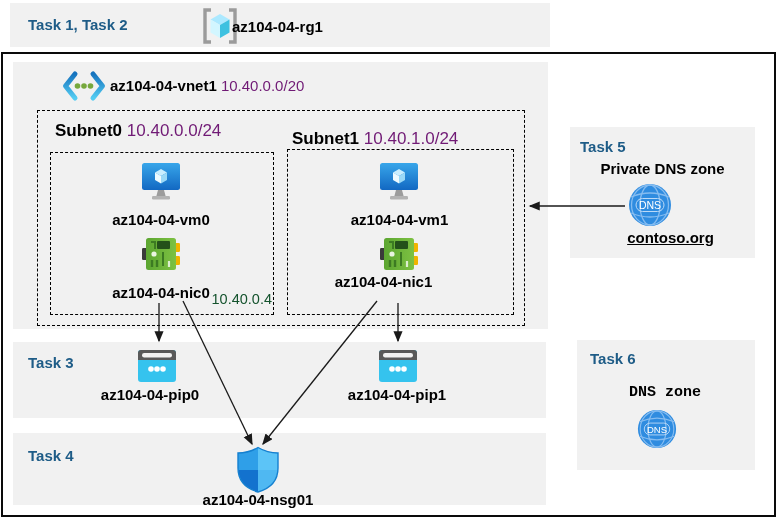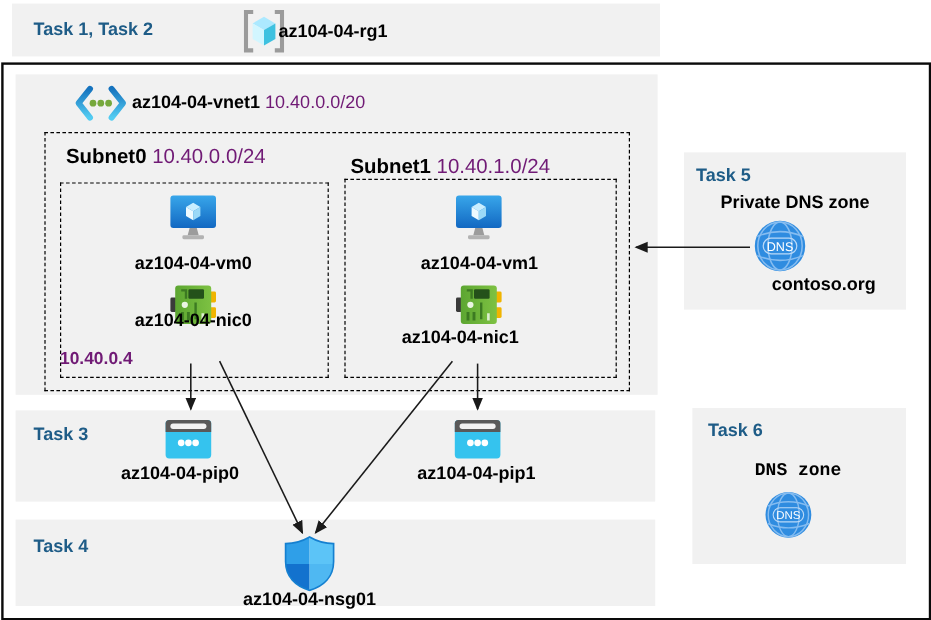--- a/index.html
+++ b/index.html
@@ -8,21 +8,21 @@
     font-family:"Liberation Sans",sans-serif;color:#000;
   }
   .panel{position:absolute;background:#F1F1F1;}
   .mainbox{position:absolute;left:1px;top:52px;width:771px;height:461px;border:2px solid #0a0a0a;background:#fff;}
   .dashed{position:absolute;border:1px dashed #000;background:transparent;}
   .tasklabel{position:absolute;font-size:15px;font-weight:700;color:#1E5C87;white-space:nowrap;}
   .boldlabel{position:absolute;font-size:15px;font-weight:700;color:#000;white-space:nowrap;}
   .plain{font-weight:400;color:#701a75;}
   .centered{text-align:center;}
   .subnetlabel{position:absolute;font-size:17px;font-weight:700;color:#000;white-space:nowrap;}
-  .iplabel{position:absolute;font-size:14.5px;font-weight:700;color:#701a75;text-align:left;}
+  .iplabel{position:absolute;font-size:14.5px;font-weight:400;color:#14532d;text-align:right;}
   .icon{position:absolute;}
   #arrow-overlay{position:absolute;left:0;top:0;width:776px;height:517px;pointer-events:none;z-index:50;}
 </style>
 </head>
 <body>
 
 <div id="canvas">
 
   <div class="panel" style="left:10px;top:3px;width:540px;height:44px;"></div>
   <div class="tasklabel" style="left:28px;top:16px;">Task 1, Task 2</div>
@@ -93,21 +93,21 @@
     <rect x="33" y="6" width="6" height="9" rx="1.2" fill="#F0B400"></rect>
     <rect x="33" y="19" width="6" height="9" rx="1.2" fill="#F0B400"></rect>
     <rect x="5" y="1" width="30" height="32" rx="2.5" fill="url(#nicg0)"></rect>
     <rect x="16" y="4" width="13" height="8" rx="1" fill="#24511A"></rect>
     <circle cx="13" cy="17" r="2.6" fill="#EAF5E2"></circle>
     <path d="M10,5 h4 v7" fill="none" stroke="#3C7A22" stroke-width="2"></path>
     <path d="M11,23 v7 M16,23 v7" fill="none" stroke="#3C7A22" stroke-width="2.4"></path>
     <path d="M22,15 v14" fill="none" stroke="#3C7A22" stroke-width="2"></path>
     <path d="M28,24 v6" fill="none" stroke="#DDEECF" stroke-width="2.2"></path>
   </svg>
-  <div class="boldlabel centered" style="left:50px;top:259px;width:222px;">az104-04-nic0</div>
+  <div class="boldlabel centered" style="left:50px;top:284px;width:222px;">az104-04-nic0</div>
   <div class="iplabel" style="left:50px;top:291px;width:222px;">10.40.0.4</div>
 
   <div class="subnetlabel" style="left:292px;top:129px;">
     <span>Subnet1</span>
     <span class="plain">10.40.1.0/24</span>
   </div>
   <div class="dashed" style="left:287px;top:149px;width:225px;height:164px;"></div>
 
   <svg class="icon" style="left:377px;top:161px;" width="44" height="42" viewBox="0 0 44 42">
     <rect x="3" y="2" width="38" height="27" rx="2.5" fill="url(#vmscr0)"></rect>
@@ -180,21 +180,21 @@
   <div class="boldlabel centered" style="left:580px;top:160px;width:165px;">Private DNS zone</div>
 
   <svg class="icon" style="left:628px;top:183px;" width="44" height="44" viewBox="0 0 44 44">
     <circle cx="22" cy="22" r="21" fill="#2F8CE0"></circle>
     <ellipse cx="22" cy="22" rx="10" ry="20" fill="none" stroke="#85BCF0" stroke-width="1.3"></ellipse>
     <ellipse cx="22" cy="22" rx="18.5" ry="20" fill="none" stroke="#85BCF0" stroke-width="1.3"></ellipse>
     <path d="M3,14 Q22,6 41,14 M3,30 Q22,38 41,30" fill="none" stroke="#85BCF0" stroke-width="1.3"></path>
     <rect x="8" y="15.5" width="28" height="13" rx="6.5" fill="none" stroke="#BBD9F7" stroke-width="1"></rect>
     <text x="22" y="26" text-anchor="middle" font-size="10.5" fill="#fff" font-family="Liberation Sans, sans-serif">DNS</text>
   </svg>
-  <div class="boldlabel centered" style="left:604px;top:229px;width:165px;">contoso.org</div>
+  <div class="boldlabel centered" style="left:588px;top:229px;width:165px;text-decoration:underline;">contoso.org</div>
 
   <div class="panel" style="left:577px;top:340px;width:178px;height:130px;"></div>
   <div class="tasklabel" style="left:590px;top:350px;">Task 6</div>
   <div class="boldlabel centered" style="left:580px;top:384px;width:170px;font-family:Liberation Mono, monospace;">DNS zone</div>
 
   <svg class="icon" style="left:637px;top:409px;" width="40" height="40" viewBox="0 0 44 44">
     <circle cx="22" cy="22" r="21" fill="#2F8CE0"></circle>
     <ellipse cx="22" cy="22" rx="10" ry="20" fill="none" stroke="#85BCF0" stroke-width="1.3"></ellipse>
     <ellipse cx="22" cy="22" rx="18.5" ry="20" fill="none" stroke="#85BCF0" stroke-width="1.3"></ellipse>
     <path d="M3,14 Q22,6 41,14 M3,30 Q22,38 41,30" fill="none" stroke="#85BCF0" stroke-width="1.3"></path>

